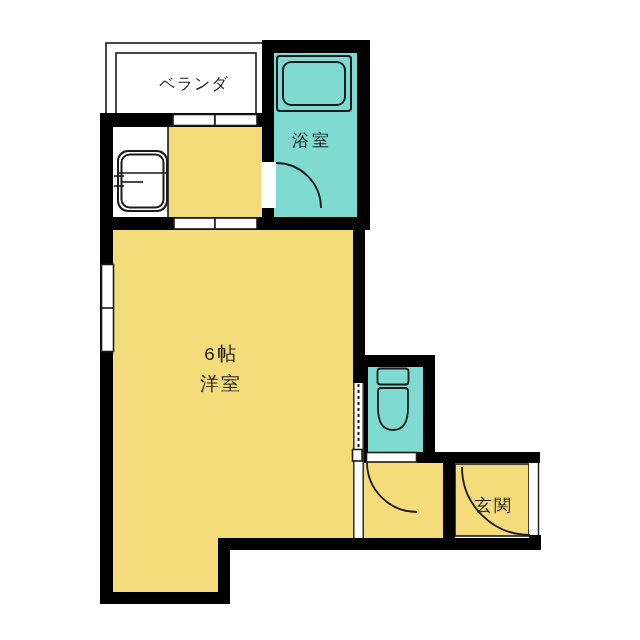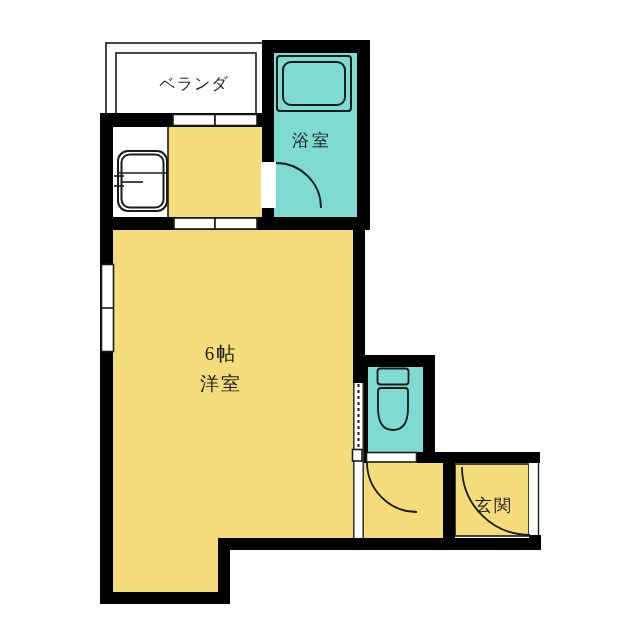--- a/index.html
+++ b/index.html
@@ -1,17 +1,17 @@
 <!DOCTYPE html>
 <html><head>
 <meta charset="utf-8">
 <style>
   html,body{margin:0;padding:0;background:#fff;}
   .stage{width:640px;height:640px;position:relative;background:#fff;overflow:hidden;
-         font-family:Liberation Serif, serif;}
+         font-family:Liberation Mono, monospace;}
   svg{display:block;}
   .wall{fill:#000000;stroke:none;}
   .thin{stroke:#1b1b1b;stroke-width:1.6;fill:#ffffff;}
   .thinline{stroke:#1b1b1b;stroke-width:1.6;fill:none;}
   .arc{stroke:#1b1b1b;stroke-width:1.8;fill:none;}
   .fixture{stroke:#1b1b1b;stroke-width:2;fill:none;}
   .label{fill:#1b1b1b;text-anchor:middle;}
 </style>
 </head>
 <body>

